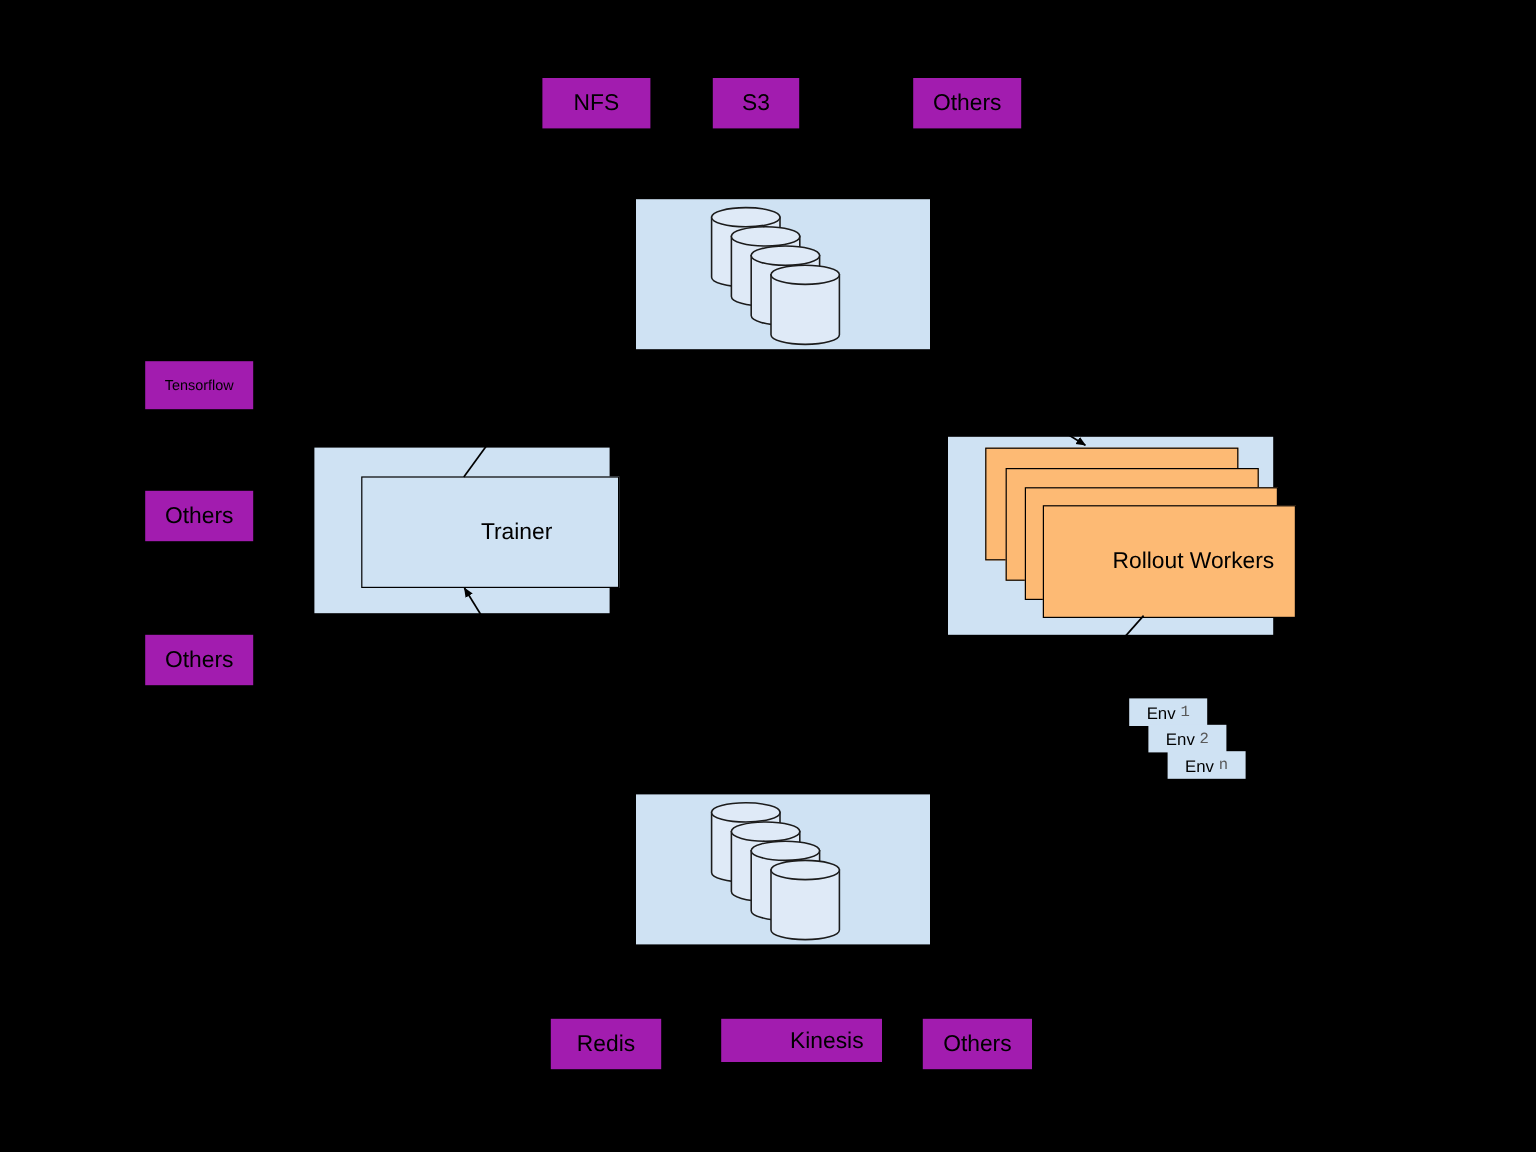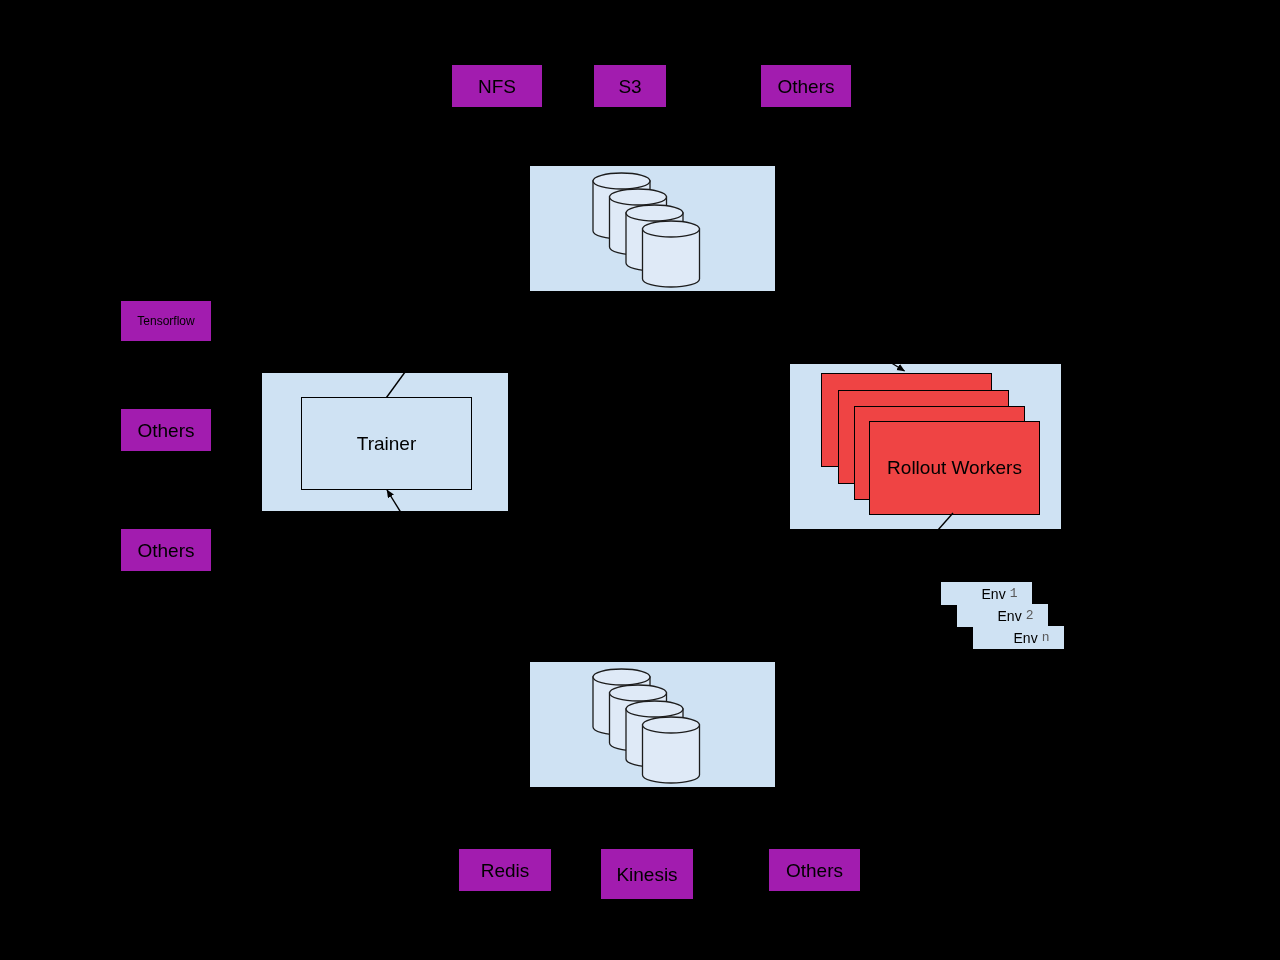--- a/index.html
+++ b/index.html
@@ -16,38 +16,38 @@
   #others-top{left:761px;top:65px;width:90px;height:42px;}
   
   #topdb{left:530px;top:166px;width:245px;height:125px;}
   #bottomdb{left:530px;top:662px;width:245px;height:125px;}
   
   #tensorflow{left:121px;top:301px;width:90px;height:40px;font-size:12px;}
   #mxnet{left:121px;top:409px;width:90px;height:42px;}
   #others-left{left:121px;top:529px;width:90px;height:42px;}
   
   #trainer-wrap{left:262px;top:373px;width:246px;height:138px;}
-  #trainer{left:301px;top:397px;width:169px;height:91px;}
+  #trainer{left:301px;top:397px;width:169px;height:91px;padding-left:44px;}
   
   #rollout-wrap{left:790px;top:364px;width:271px;height:165px;}
-  .rcard{position:absolute;width:169px;height:92px;background:#ef4444;border:1.4px solid #000;}
+  .rcard{position:absolute;width:169px;height:92px;background:#fdba74;border:1.4px solid #000;padding-left:40px;}
   #rcard1{left:821px;top:373px;}
   #rcard2{left:838px;top:390px;}
   #rcard3{left:854px;top:406px;}
   #rcard4{left:869px;top:421px;display:flex;align-items:center;justify-content:center;font-size:19px;}
   
   .env{position:absolute;width:65px;height:23px;background:#cfe2f3;display:flex;
-       align-items:center;justify-content:center;font-size:14px;gap:4px;padding-left:26px;}
+       align-items:center;justify-content:center;font-size:14px;gap:4px;}
   #env1{left:941px;top:582px;}
   #env2{left:957px;top:604px;}
   #env3{left:973px;top:626px;}
   .env .eid{font-family:"Liberation Mono",monospace;font-size:13px;color:#595959;}
   
   #redis{left:459px;top:849px;width:92px;height:42px;}
-  #kinesis{left:601px;top:849px;width:92px;height:50px;}
+  #kinesis{left:601px;top:849px;width:92px;height:36px;padding-left:42px;}
   #others-bottom{left:769px;top:849px;width:91px;height:42px;}
   
   #overlay{position:absolute;left:0;top:0;width:1280px;height:960px;pointer-events:none;}
 </style>
 </head>
 <body>
 
 <div id="stage">
 
   <div class="bluebox" id="nfs">NFS</div>

